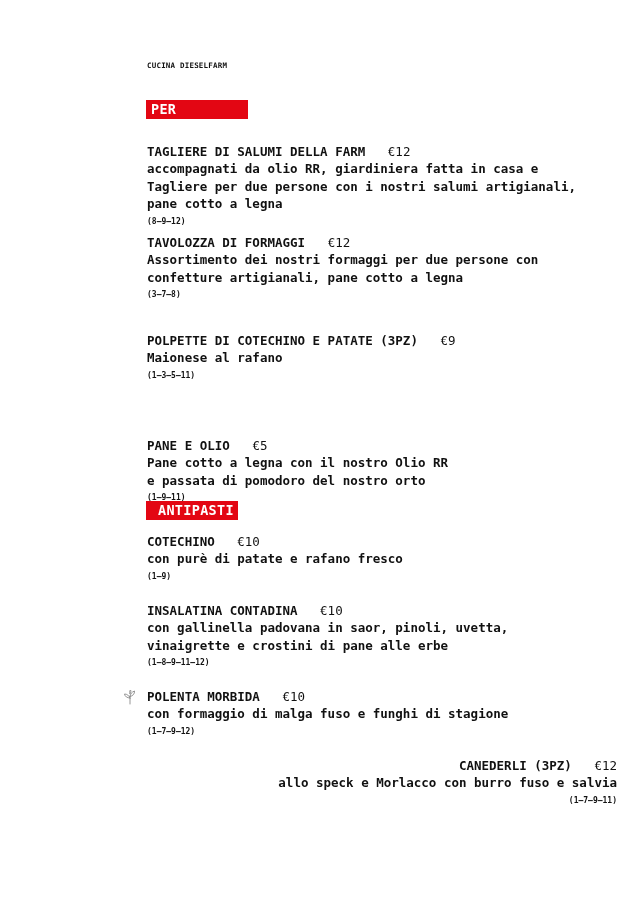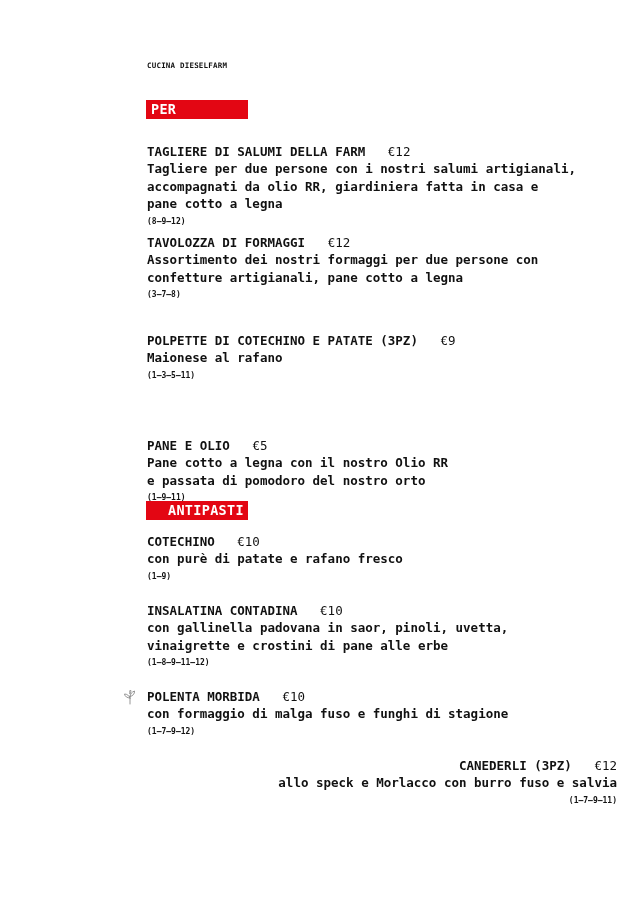--- a/index.html
+++ b/index.html
@@ -36,21 +36,21 @@
       background: #e30613;
       color: #ffffff;
       font-weight: bold;
       font-size: 13.5px;
       line-height: 19px;
       height: 19px;
       padding: 0 5px 0 5px;
       letter-spacing: 0.3px;
     }
     .section-label.per { top: 100px; width: 92px; }
-    .section-label.anti { top: 501px; width: 80px; padding-left: 22px; padding-right: 0; }
+    .section-label.anti { top: 501px; width: 80px; padding-left: 12px; padding-right: 0; }
 
     .item {
       position: absolute;
       left: 0;
       width: 470px;
     }
     .item-name {
       font-size: 12.5px;
       font-weight: bold;
       line-height: 17px;
@@ -83,21 +83,21 @@
 <body>
 
 <div class="page">
 
   <div class="brand">CUCINA DIESELFARM</div>
 
   <div class="section-label per">PER INIZIARE</div>
 
   <div class="item" style="top:143px;">
     <div class="item-name"><span>TAGLIERE DI SALUMI DELLA FARM</span>   <span class="item-price">€12</span></div>
-    <div class="item-desc"><div>Tagliere per due persone con i nostri salumi artigianali,</div><div>accompagnati da olio RR, giardiniera fatta in casa e</div><div>pane cotto a legna</div></div>
+    <div class="item-desc"><div>accompagnati da olio RR, giardiniera fatta in casa e</div><div>Tagliere per due persone con i nostri salumi artigianali,</div><div>pane cotto a legna</div></div>
     <div class="allergens">(8–9–12)</div>
   </div>
 
   <div class="item" style="top:234px;">
     <div class="item-name"><span>TAVOLOZZA DI FORMAGGI</span>   <span class="item-price">€12</span></div>
     <div class="item-desc"><div>Assortimento dei nostri formaggi per due persone con</div><div>confetture artigianali, pane cotto a legna</div></div>
     <div class="allergens">(3–7–8)</div>
   </div>
 
   <div class="item" style="top:332px;">

